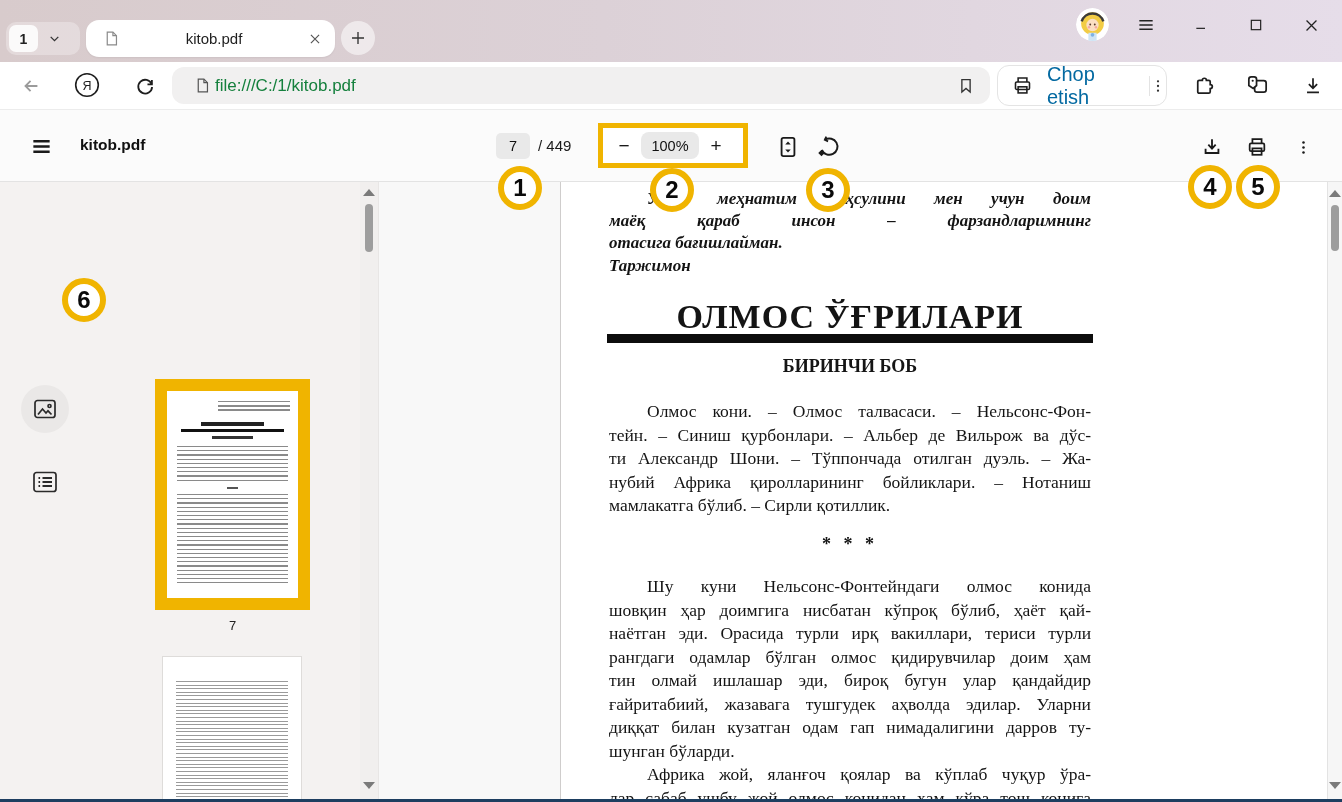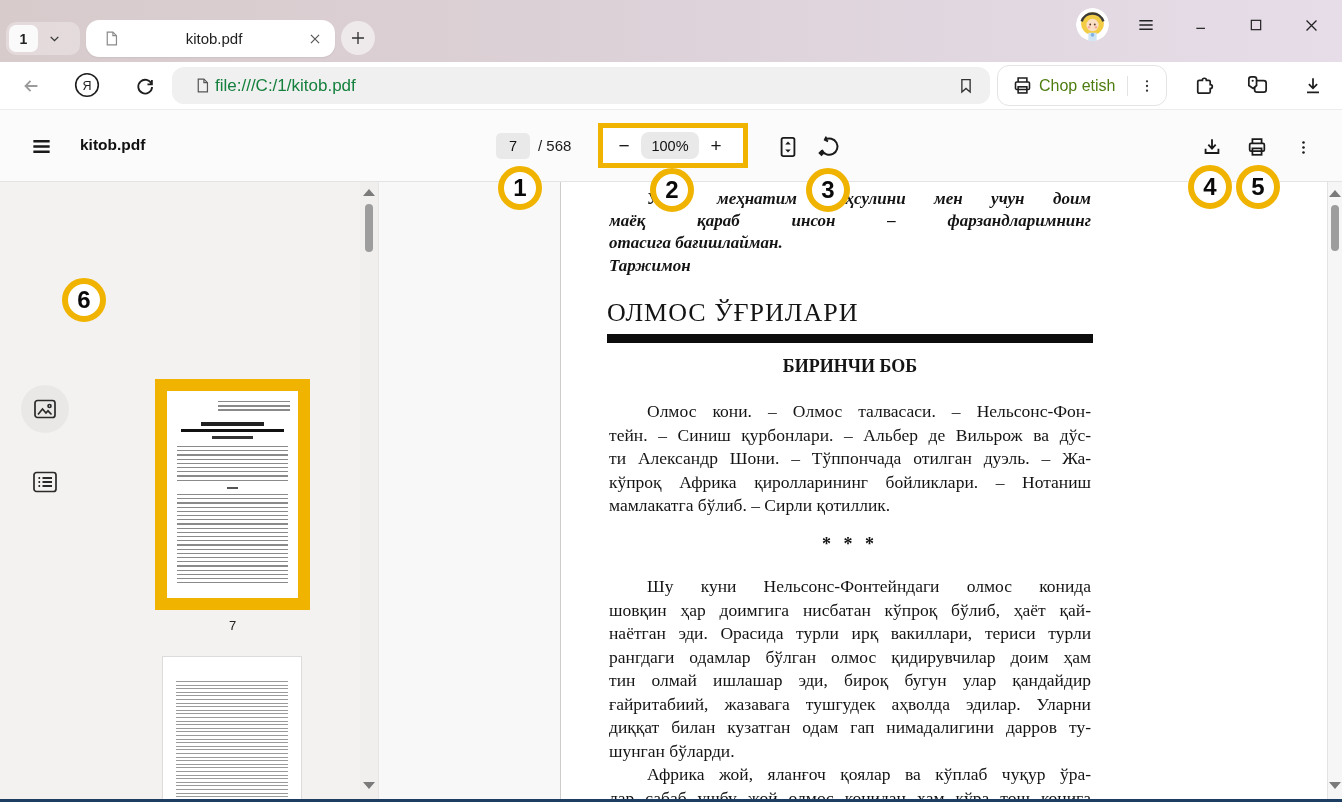--- a/index.html
+++ b/index.html
@@ -35,21 +35,21 @@
   .addrbar{position:absolute;left:0;top:62px;width:1342px;height:48px;background:#fff;border-bottom:1px solid #ececec;}
   .navic{position:absolute;width:28px;height:28px;display:flex;align-items:center;justify-content:center;}
   .urlfield{position:absolute;left:172px;top:5px;width:818px;height:37px;background:#f1f0f0;border-radius:12px;
             display:flex;align-items:center;}
   .url-doc{margin-left:22px;color:#555;}
   .url-text{margin-left:4px;font-size:17px;color:#15803d;}
   .url-bm{margin-left:auto;margin-right:15px;color:#333;}
   .printbtn{position:absolute;left:997px;top:3px;width:170px;height:41px;background:#fff;border:1px solid #e4e4e4;
             border-radius:12px;display:flex;align-items:center;}
   .printbtn .pic{margin-left:14px;color:#1e1e1e;}
-  .printbtn .lbl{margin-left:6px;font-size:16px;color:#4d7c0f;}
+  .printbtn .lbl{margin-left:14px;font-size:20px;color:#0369a1;}
   .printbtn .sep{width:1px;height:20px;background:#e3e3e3;margin-left:11px;}
   .printbtn .keb{flex:1;display:flex;align-items:center;justify-content:center;color:#333;}
 
   
   .pdfbar{position:absolute;left:0;top:110px;width:1342px;height:72px;background:#fbfbfb;border-bottom:1px solid #e3e3e3;}
   .toolic{position:absolute;width:28px;height:28px;display:flex;align-items:center;justify-content:center;color:#1a1a1a;}
   .doc-title{position:absolute;left:80px;top:26px;font-size:15.5px;font-weight:700;color:#101010;}
   .pageinput{position:absolute;left:496px;top:23px;width:34px;height:26px;background:#e9e9e9;border:none;border-radius:5px;
              text-align:center;font-size:14.5px;font-family:"Liberation Sans",sans-serif;color:#111;}
   .pagecount{position:absolute;left:538px;top:27px;font-size:15px;color:#1b1b1b;}
@@ -86,21 +86,21 @@
 
   .viewer{position:absolute;left:378px;top:182px;width:949px;height:617px;background:#f8f8f8;border-left:1px solid #e8e6e5;}
   .pdfpage{position:absolute;left:560px;top:182px;width:767px;height:617px;background:#fff;
            border-left:1px solid #cfcdcc;overflow:hidden;z-index:5;}
 
   
   .bk{position:absolute;font-family:"Liberation Serif",serif;color:#141414;}
   .epi{left:48px;top:6px;width:482px;font-style:italic;font-weight:700;font-size:17px;line-height:22px;}
   .epi>div{text-align:right;white-space:nowrap;}
   .epi-author{left:48px;top:74px;width:482px;text-align:left;font-style:italic;font-weight:700;font-size:17px;}
-  .bktitle{left:46px;top:116px;width:486px;text-align:left;font-size:26px;font-weight:400;letter-spacing:1px;}
+  .bktitle{left:46px;top:116px;width:486px;text-align:center;font-size:34px;font-weight:700;letter-spacing:1px;}
   .bkrule{left:46px;top:152px;width:486px;height:3px;border-top:7px solid #0d0d0d;border-bottom:2px solid #0d0d0d;}
   .bkchapter{left:46px;top:174px;width:486px;text-align:center;font-size:18px;font-weight:700;}
   .bksummary{left:48px;top:218px;width:482px;font-size:17.5px;line-height:23.5px;}
   .bkstars{left:48px;top:352px;width:482px;text-align:center;font-size:18px;font-weight:700;letter-spacing:4px;}
   .bkbody{left:48px;top:393px;width:482px;font-size:17.5px;line-height:23.5px;}
   .jlines>div{text-align:justify;text-align-last:justify;white-space:nowrap;overflow:hidden;}
   .jlines>div:first-child{text-indent:38px;}
   .jlines>div:last-child{text-align-last:left;}
   .jlines.cont>div:last-child{text-align-last:justify;}
 
@@ -246,21 +246,21 @@
 
   <div class="pdfbar">
     <div class="toolic" style="left:27px;top:22px;">
       <svg width="23" height="23" viewBox="0 0 24 24" fill="none" stroke="currentColor" stroke-width="2.6">
           <path d="M3.5 6.5h17M3.5 12h17M3.5 17.5h17"></path>
         </svg>
     </div>
     <div class="doc-title">kitob.pdf</div>
 
     <input class="pageinput" value="7" style="">
-    <div class="pagecount">/ 568</div>
+    <div class="pagecount">/ 449</div>
 
     <div class="zoomhl">
       <span class="zbtn">−</span>
       <span class="zchip">100%</span>
       <span class="zbtn">+</span>
     </div>
 
     <div class="toolic" style="left:774px;top:23px;">
       <svg width="22" height="24" viewBox="0 0 24 26" fill="none" stroke="currentColor" stroke-width="2">
         <rect x="5" y="3" width="14" height="20" rx="2"></rect>
@@ -357,21 +357,21 @@
         <div>отасига бағишлайман.</div>
       </div>
     <div class="bk epi-author">Таржимон</div>
     <div class="bk bktitle">ОЛМОС ЎҒРИЛАРИ</div>
     <div class="bk bkrule"></div>
     <div class="bk bkchapter">БИРИНЧИ БОБ</div>
     <div class="bk bksummary jlines">
         <div>Олмос кони. – Олмос талвасаси. – Нельсонс-Фон-</div>
         <div>тейн. – Синиш қурбонлари. – Альбер де Вильрож ва дўс-</div>
         <div>ти Александр Шони. – Тўппончада отилган дуэль. – Жа-</div>
-        <div>кўпроқ Африка қиролларининг бойликлари. – Нотаниш</div>
+        <div>нубий Африка қиролларининг бойликлари. – Нотаниш</div>
         <div>мамлакатга бўлиб. – Сирли қотиллик.</div>
       </div>
     <div class="bk bkstars">* * *</div>
     <div class="bk bkbody">
       <div class="jlines">
           <div>Шу куни Нельсонс-Фонтейндаги олмос конида</div>
           <div>шовқин ҳар доимгига нисбатан кўпроқ бўлиб, ҳаёт қай-</div>
           <div>наётган эди. Орасида турли ирқ вакиллари, териси турли</div>
           <div>рангдаги одамлар бўлган олмос қидирувчилар доим ҳам</div>
           <div>тин олмай ишлашар эди, бироқ бугун улар қандайдир</div>

